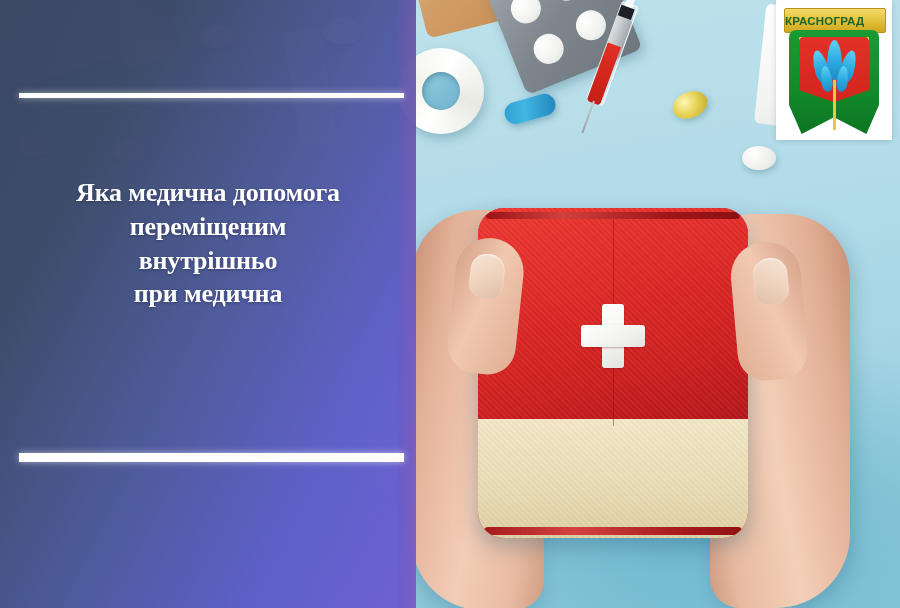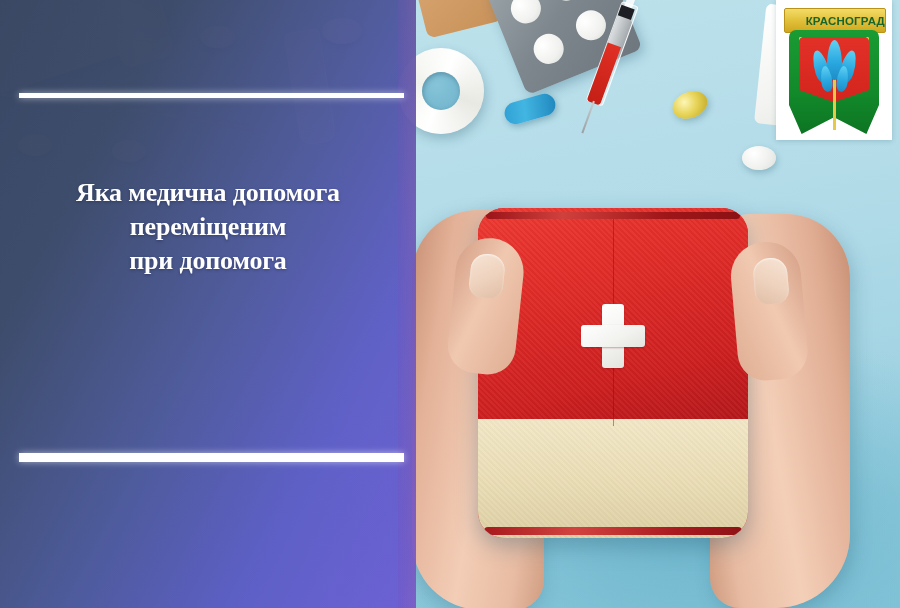--- a/index.html
+++ b/index.html
@@ -299,21 +299,21 @@
   }
   .logo-banner {
     position: absolute;
     left: 8px; top: 8px;
     width: 100px; height: 23px;
     background: linear-gradient(180deg, #f2dc68 0%, #e2c13a 50%, #cfa71f 100%);
     border: 1px solid #b99317;
     border-radius: 2px;
     display: flex;
     align-items: center;
-    justify-content: flex-end;
+    justify-content: flex-start;
   }
   .logo-banner span {
     font-size: 11.5px;
     font-weight: bold;
     letter-spacing: .2px;
     color: #17652c;
     white-space: nowrap;
     font-family: "Liberation Sans", sans-serif;
   }
   .shield {
@@ -490,16 +490,17 @@
 
   <div class="overlay"></div>
   <div class="overlay-edge"></div>
 
   <div class="rule rule-top"></div>
   <div class="rule rule-bottom"></div>
 
   <h1 class="headline">
     <span class="ln">Яка медична допомога</span>
     <span class="ln">переміщеним</span>
-    <span class="ln">при допомога</span>
+    <span class="ln">внутрішньо</span>
+    <span class="ln">при медична</span>
   </h1>
 
 </div>
 
 </body></html>

